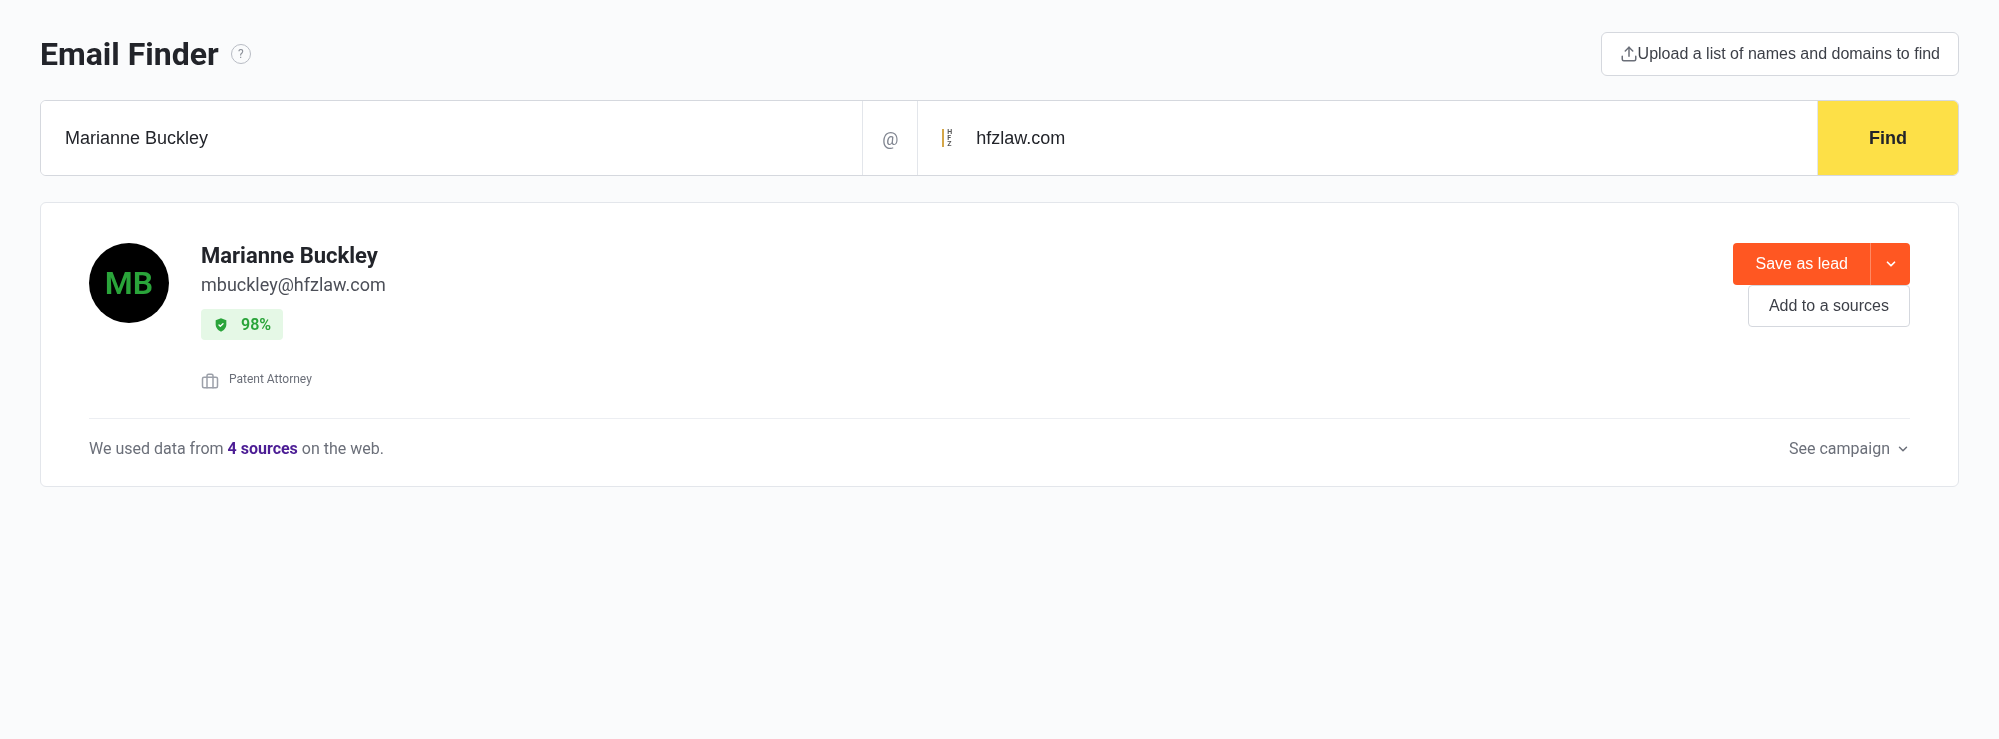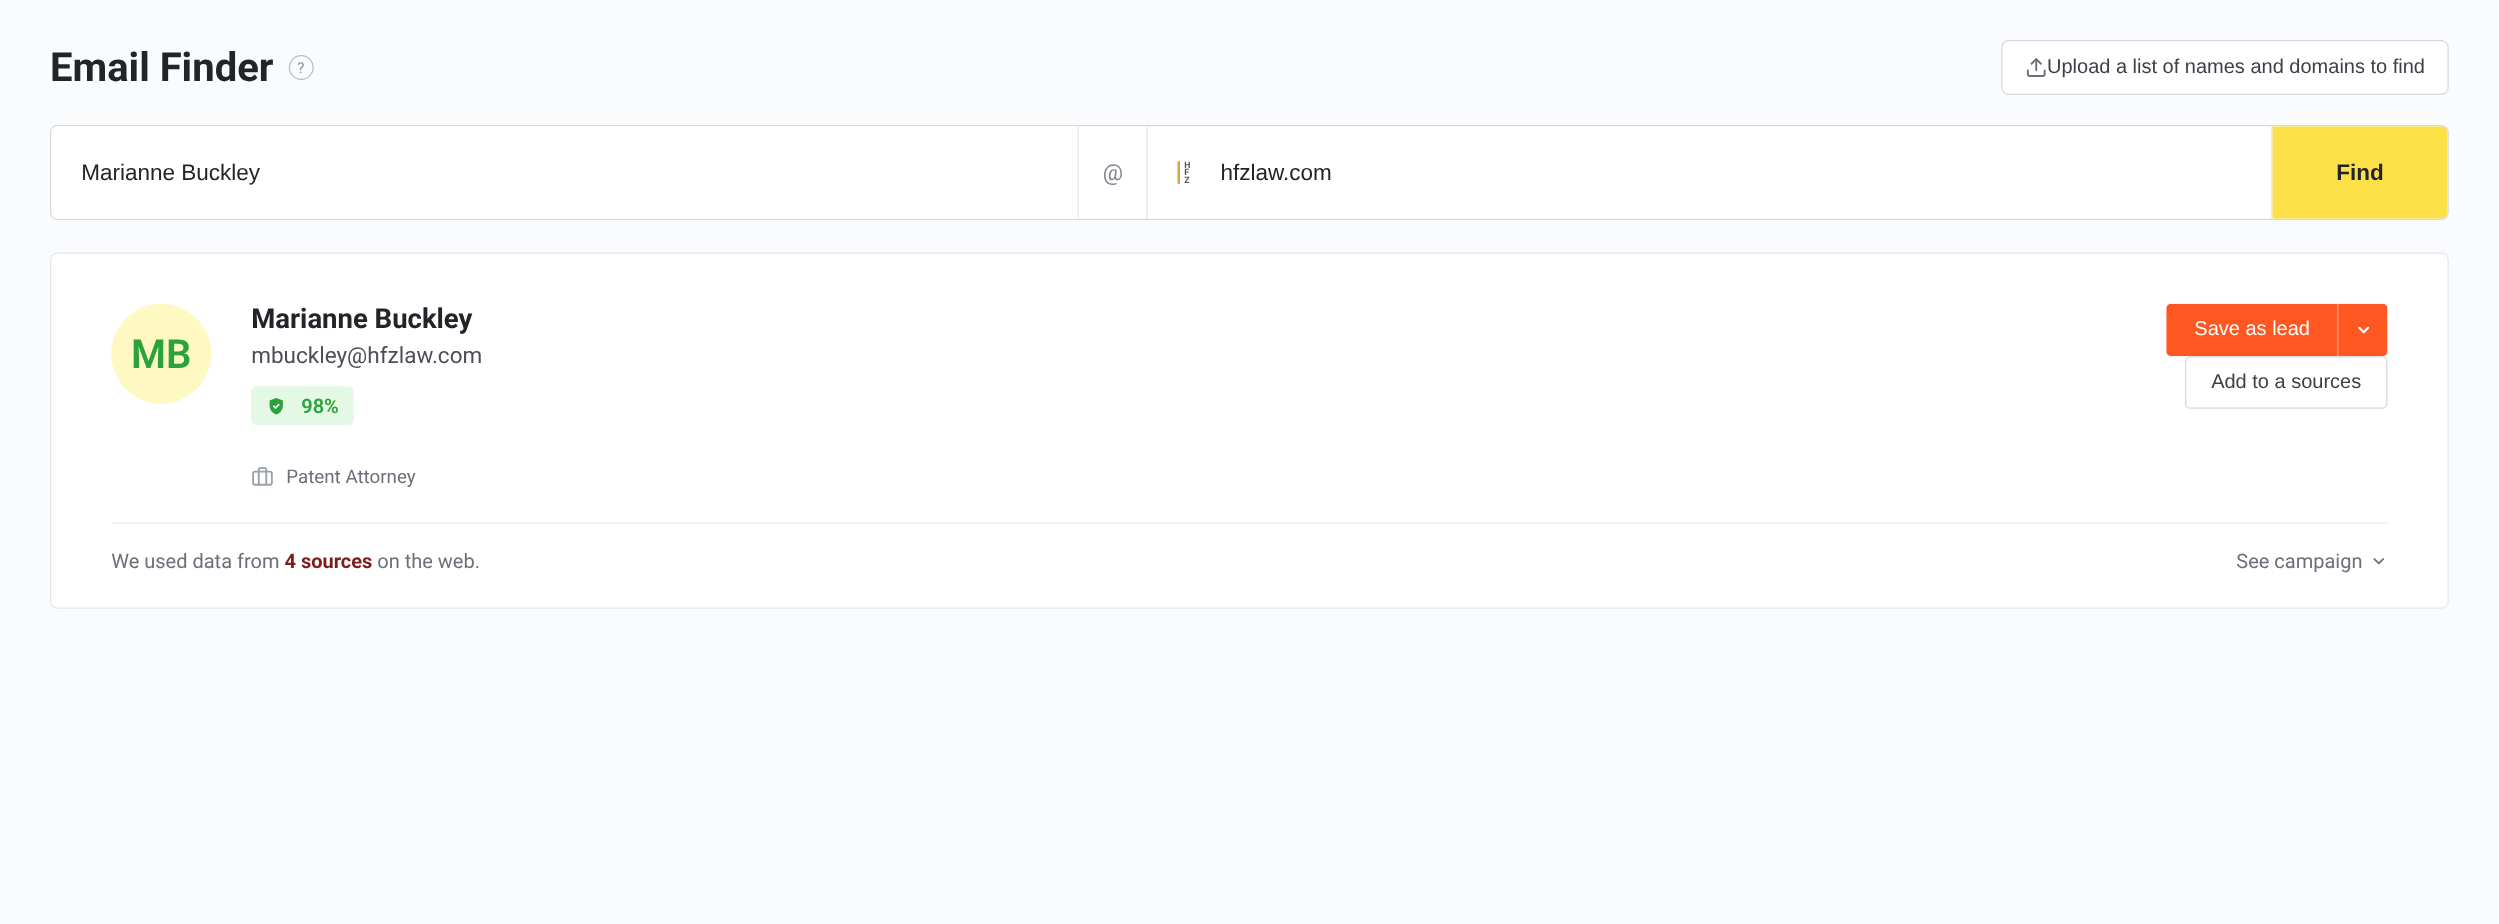--- a/index.html
+++ b/index.html
@@ -125,21 +125,21 @@
     }
     .result-top {
       display: flex;
       align-items: flex-start;
       gap: 32px;
     }
     .avatar {
       width: 80px;
       height: 80px;
       border-radius: 50%;
-      background: #fef9c3;
+      background: #000000;
       display: flex;
       align-items: center;
       justify-content: center;
       font-size: 32px;
       font-weight: 600;
       color: #2aa43a;
       flex-shrink: 0;
     }
     .person-info { flex: 1; }
     .person-name {
@@ -161,24 +161,23 @@
       color: #2aa43a;
       font-weight: 600;
       font-size: 16px;
       padding: 6px 12px;
       border-radius: 4px;
       margin-bottom: 16px;
     }
     .shield-icon svg { width: 16px; height: 16px; display: block; }
     .job-row {
       display: flex;
-      align-items: center;
       gap: 10px;
       color: #6b6f79;
-      font-size: 15px;
+      font-size: 12px;
       margin-top: 16px;
     }
     .briefcase-icon svg { width: 18px; height: 18px; display: block; }
 
     .action-col {
       display: flex;
       flex-direction: column;
       align-items: flex-end;
     }
     .save-lead-group {
@@ -222,21 +221,21 @@
       background: #eceef2;
       margin: 28px 0 20px 0;
     }
     .footer-row {
       display: flex;
       justify-content: space-between;
       align-items: center;
       color: #6b6f79;
       font-size: 16px;
     }
-    .footer-row b { color: #7f1d1d; font-weight: 700; }
+    .footer-row b { color: #4c1d95; font-weight: 700; }
     .see-sources {
       display: inline-flex;
       align-items: center;
       gap: 6px;
       cursor: pointer;
       color: #6b6f79;
     }
     .see-sources svg { width: 14px; height: 14px; }
   </style>
 </head>

